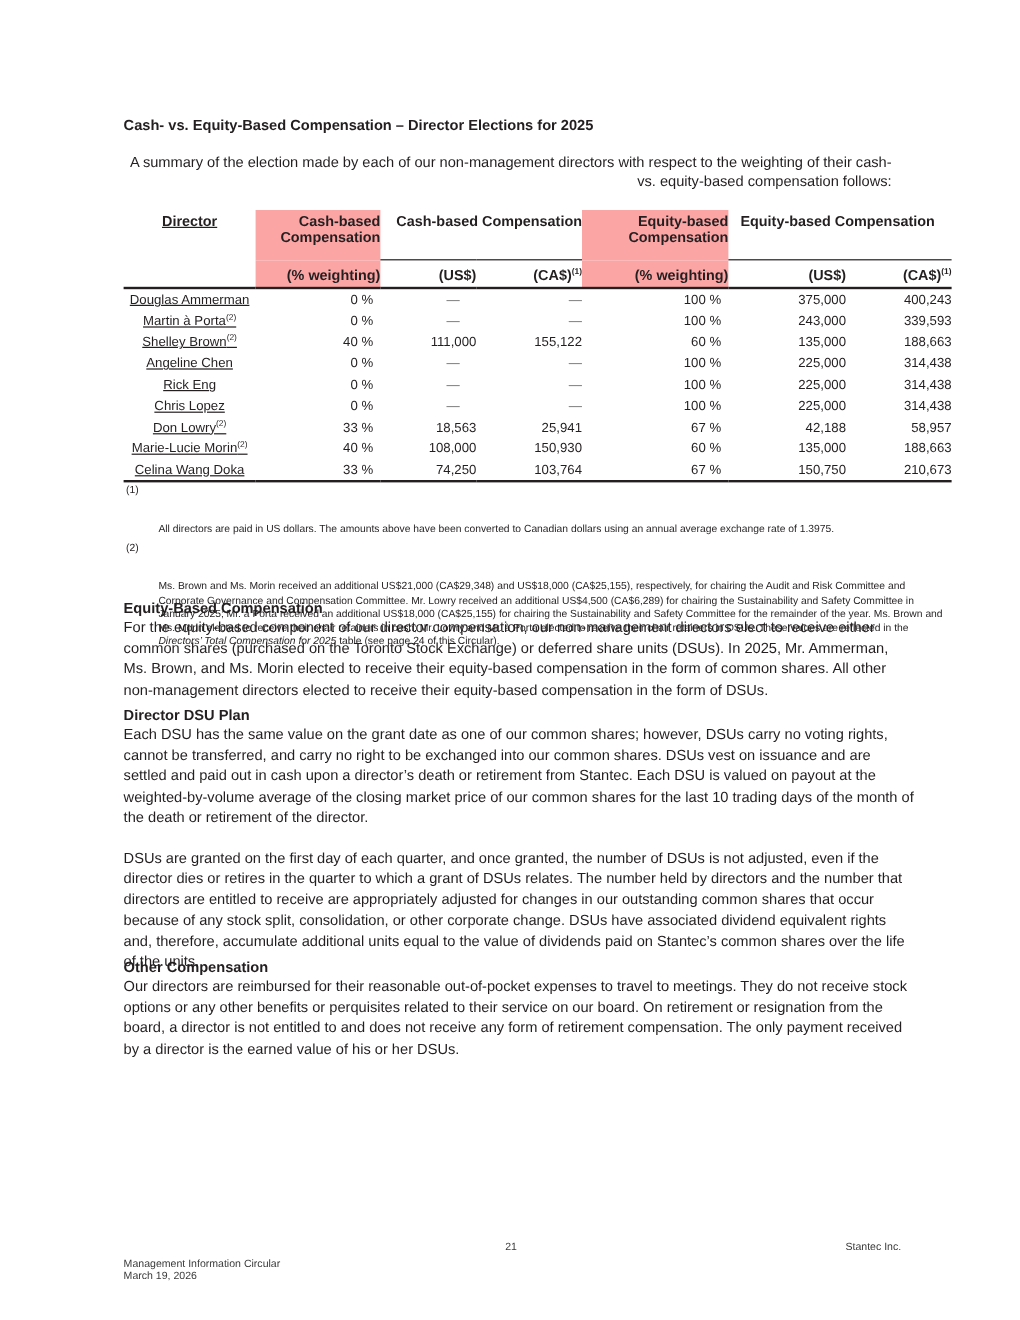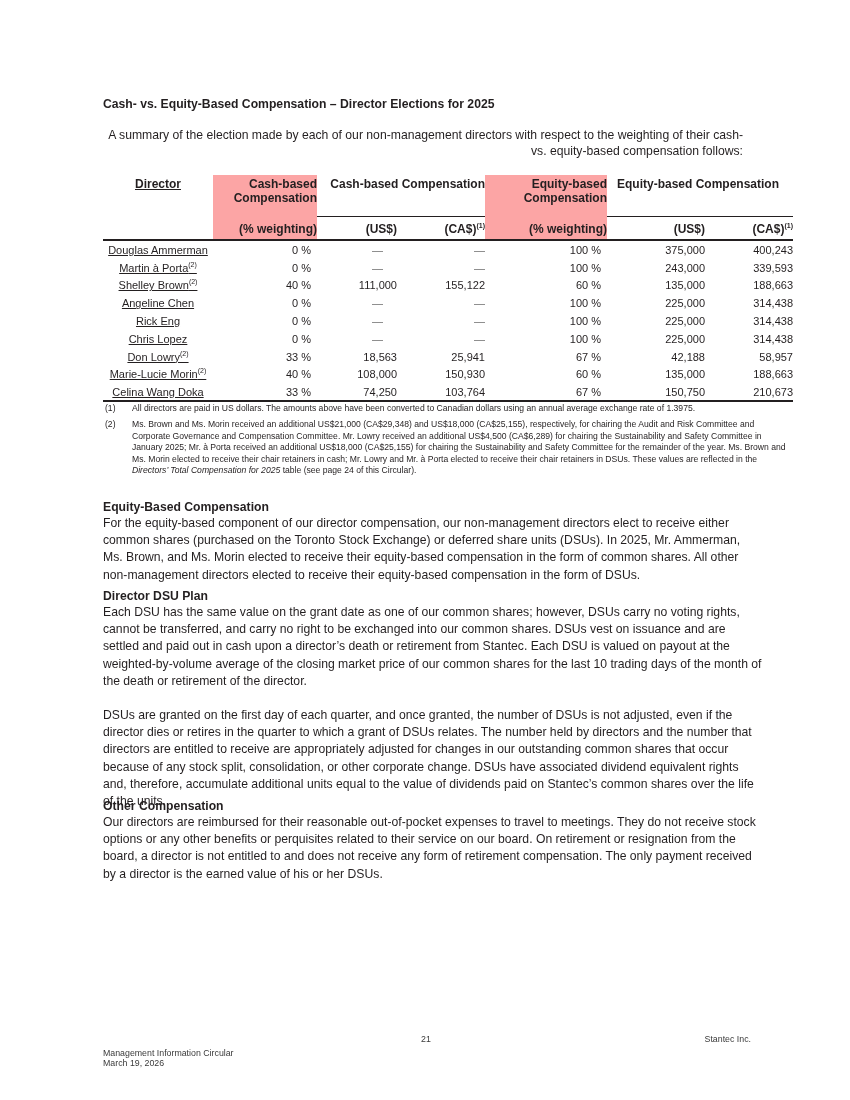--- a/index.html
+++ b/index.html
@@ -21,21 +21,21 @@
   table.comp tbody tr:last-child td { border-bottom: 2.5px solid #231f20; height: 16.5px; }
   .l { text-align: center; text-decoration: underline; }
   .r { text-align: right; }
   sup { font-size: 7px; vertical-align: super; line-height: 0; font-weight: normal; }
   th sup { font-weight: bold; }
   .dash { color: #6d6d6d; }
 
   .notes { position: absolute; top: 403px; left: 0; width: 690px; font-size: 8.6px; line-height: 11.4px; }
   .note { display: flex; margin-bottom: 5px; }
   .note .num { width: 25px; flex: none; text-align: left; padding-left: 2px; }
-  .note .txt { flex: 1; padding-left: 2px; }
+  .note .txt { flex: 1; padding-left: 2px; margin-top: 32px; }
   .note em { font-style: italic; }
 
   .section { position: absolute; left: 0; width: 660px; font-size: 12.2px; line-height: 17.2px; }
   .section h3 { margin: 0; font-size: 12.2px; font-weight: bold; line-height: 15px; }
   .section p { margin: 0; }
 
   .footer { position: absolute; top: 1024px; left: 0; width: 648px; font-size: 8.8px; line-height: 10px; color: #3a3a3a; }
   .footer .left { position: absolute; left: 0; top: 0; margin-top: 24px; }
   .footer .center { position: absolute; left: 318px; top: 10px; }
   .footer .right { position: absolute; right: 0; top: 10px; }

